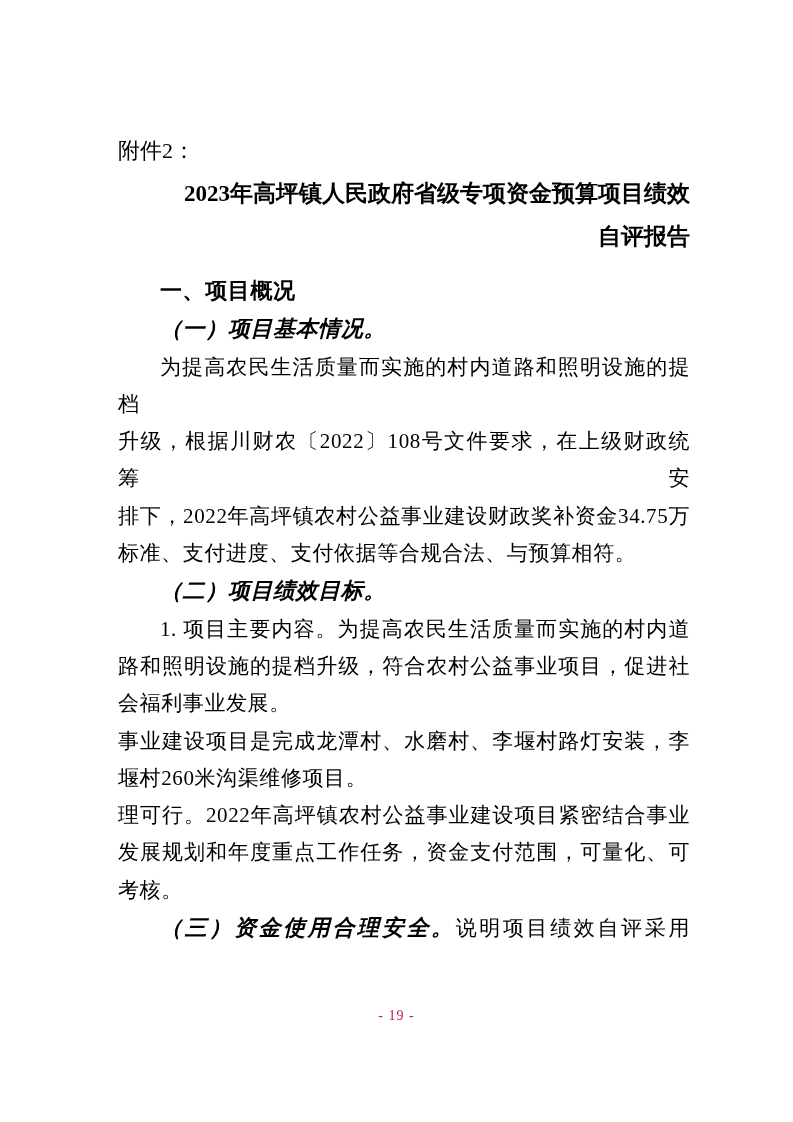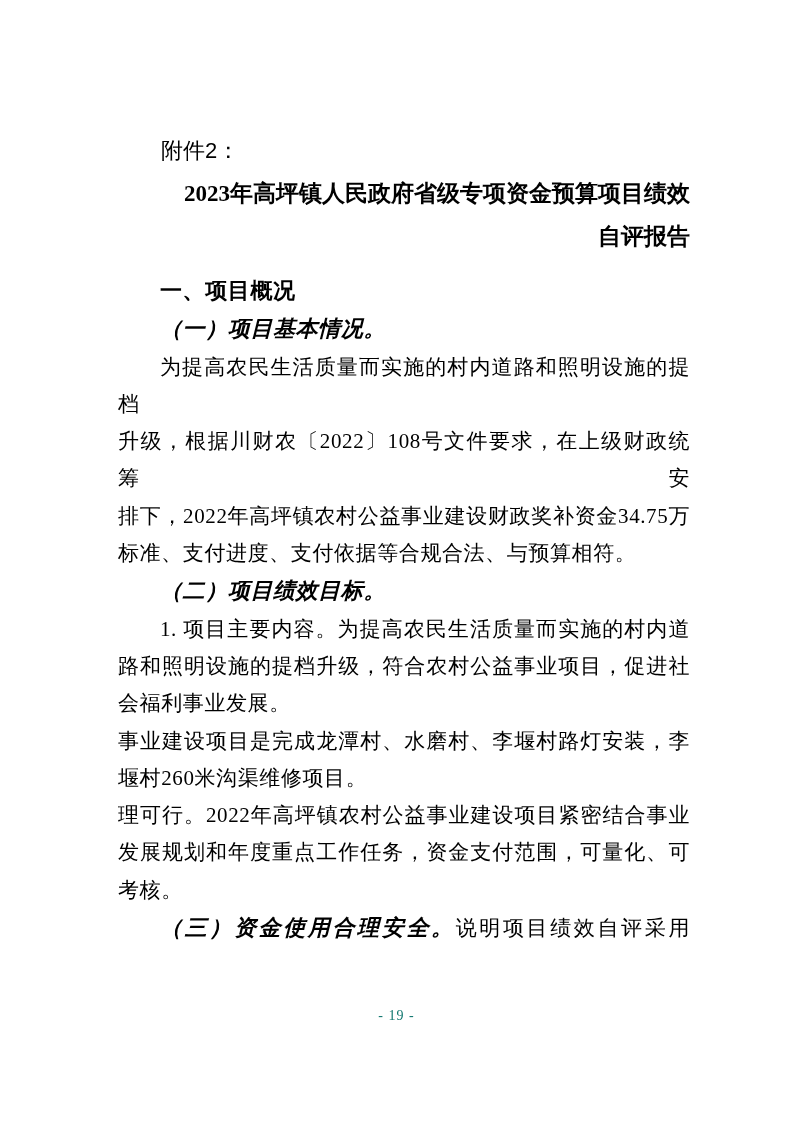--- a/index.html
+++ b/index.html
@@ -12,26 +12,25 @@
     width: 793px;
     height: 1122px;
     background: #ffffff;
     overflow: hidden;
     color: #000000;
   }
   #attachment-label {
     position: absolute;
     left: 118px;
     top: 136px;
-    font-family: Liberation Sans, sans-serif;
+    font-family: Liberation Serif, serif;
     font-size: 22px;
     line-height: 30px;
     color: #000000;
     white-space: nowrap;
-    margin-left: 43px;
   }
   #title-block {
     position: absolute;
     left: 118px;
     top: 172px;
     width: 572px;
     text-align: right;
     font-family: "Liberation Serif", "DejaVu Serif", serif;
     font-weight: bold;
     font-size: 23px;
@@ -78,21 +77,21 @@
   }
   #page-footer {
     position: absolute;
     left: 0;
     top: 1008px;
     width: 793px;
     text-align: center;
     font-family: "Liberation Serif", "DejaVu Serif", serif;
     font-size: 14px;
     letter-spacing: 1px;
-    color: #0f766e;
+    color: #be185d;
   }
 </style>
 </head>
 <body>
 
 <div id="page">
 
   <div id="attachment-label">附件2：</div>
 
   <div id="title-block">

